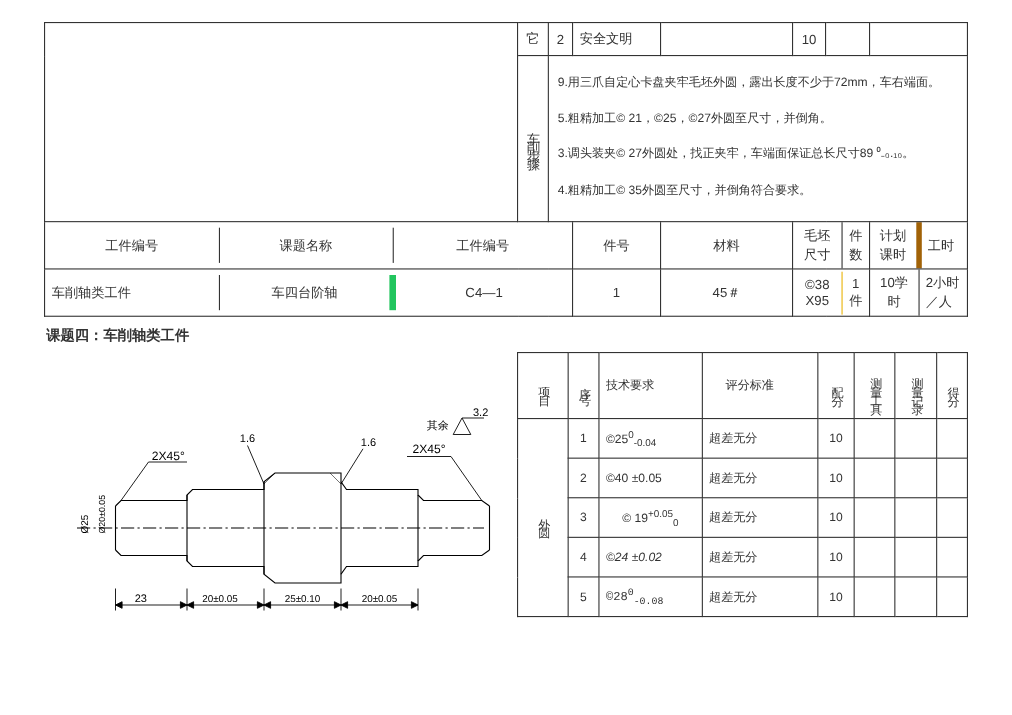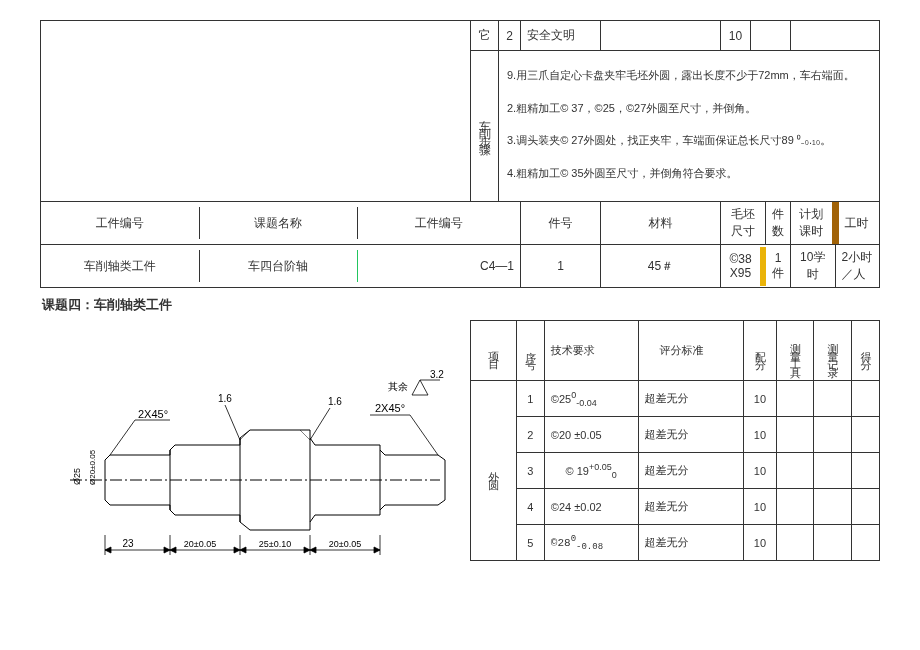--- a/index.html
+++ b/index.html
@@ -53,21 +53,21 @@
     <td style="width:80px;">安全文明</td>
     <td style="width:120px;"></td>
     <td style="width:30px; text-align:center;">10</td>
     <td style="width:40px;"></td>
     <td></td>
   </tr>
   <tr>
     <td class="vtext" style="width:28px;">车削步骤</td>
     <td colspan="6" class="steps-cell">
       <p>9.用三爪自定心卡盘夹牢毛坯外圆，露出长度不少于72mm，车右端面。</p>
-      <p>2.粗精加工© 37，©25，©27外圆至尺寸，并倒角。</p>
+      <p>5.粗精加工© 21，©25，©27外圆至尺寸，并倒角。</p>
       <p>3.调头装夹© 27外圆处，找正夹牢，车端面保证总长尺寸89 ⁰₋₀.₁₀。</p>
       <p>4.粗精加工© 35外圆至尺寸，并倒角符合要求。</p>
     </td>
   </tr>
   <tr class="header-row">
     <td colspan="3" style="padding:0;">
       <table style="width:100%; border:none;">
         <tbody>
               <tr>
           <td style="border:none; border-right:1px solid #333; width:33%; text-align:center;">工件编号</td>
@@ -86,46 +86,46 @@
           <td style="border:none; border-right:1px solid #333; width:65%; text-align:center;">毛坯尺寸</td>
           <td style="border:none; text-align:center;">件数</td>
         </tr>
       </tbody>
           </table>
     </td>
     <td style="padding:0;">
       <table style="width:100%; border:none;">
         <tbody>
               <tr>
-          <td style="border:none; border-right:7px solid #a16207; width:50%; text-align:center;">计划课时</td>
+          <td style="border:none; border-right:5px solid #a16207; width:50%; text-align:center;">计划课时</td>
           <td style="border:none; text-align:left;">工时</td>
         </tr>
       </tbody>
           </table>
     </td>
   </tr>
   <tr class="data-row">
     <td colspan="3" style="padding:0;">
       <table style="width:100%; border:none;">
         <tbody>
               <tr>
-          <td style="border:none; border-right:1px solid #333; width:33%; text-align:center;">车削轴类工件</td>
-          <td style="border:none; border-right:1px solid #22c55e; width:33%; text-align:center;">车四台阶轴</td>
-          <td style="border:none; text-align:right;">C4—1</td>
+          <td style="border:none; border-right:1px solid #333; width:33%; text-align:left;">车削轴类工件</td>
+          <td style="border:none; border-right:6px solid #22c55e; width:33%; text-align:center;">车四台阶轴</td>
+          <td style="border:none; text-align:center;">C4—1</td>
         </tr>
       </tbody>
           </table>
     </td>
     <td>1</td>
     <td>45＃</td>
     <td colspan="2" style="padding:0;">
       <table style="width:100%; border:none;">
         <tbody>
               <tr>
-          <td style="border:none; border-right:6px solid #eab308; width:65%; text-align:center;">©38 X95</td>
+          <td style="border:none; border-right:1px solid #eab308; width:65%; text-align:center;">©38 X95</td>
           <td style="border:none; text-align:center;">1件</td>
         </tr>
       </tbody>
           </table>
     </td>
     <td style="padding:0;">
       <table style="width:100%; border:none;">
         <tbody>
               <tr>
           <td style="border:none; border-right:1px solid #333; width:50%; text-align:center;">10学时</td>
@@ -221,39 +221,39 @@
       <td>1</td>
       <td style="text-align:left;"><span>©25</span><span class="tech-sup">0</span><span class="tech-sub">-0.04</span></td>
       <td style="text-align:left;">超差无分</td>
       <td>10</td>
       <td></td>
       <td></td>
       <td></td>
     </tr>
     <tr class="req-row">
       <td>2</td>
-      <td style="text-align:left;"><span>©20 ±0.05</span></td>
+      <td style="text-align:left;"><span>©40 ±0.05</span></td>
       <td style="text-align:left;">超差无分</td>
       <td>10</td>
       <td></td>
           <td></td>
           <td></td>
     </tr>
     <tr class="req-row">
       <td>3</td>
       <td style="text-align:center;"><span>© 19</span><span class="tech-sup">+0.05</span><span class="tech-sub">0</span></td>
       <td style="text-align:left;">超差无分</td>
       <td>10</td>
       <td></td>
           <td></td>
           <td></td>
     </tr>
     <tr class="req-row">
       <td>4</td>
-      <td style="text-align:left;"><span>©24 ±0.02</span></td>
+      <td style="text-align:left;font-style:italic;"><span>©24 ±0.02</span></td>
       <td style="text-align:left;">超差无分</td>
       <td>10</td>
       <td></td>
           <td></td>
           <td></td>
     </tr>
     <tr class="req-row">
       <td>5</td>
       <td style="text-align:left;font-family:Liberation Mono, monospace;"><span>©28</span><span class="tech-sup">0</span><span class="tech-sub">-0.08</span></td>
       <td style="text-align:left;">超差无分</td>

